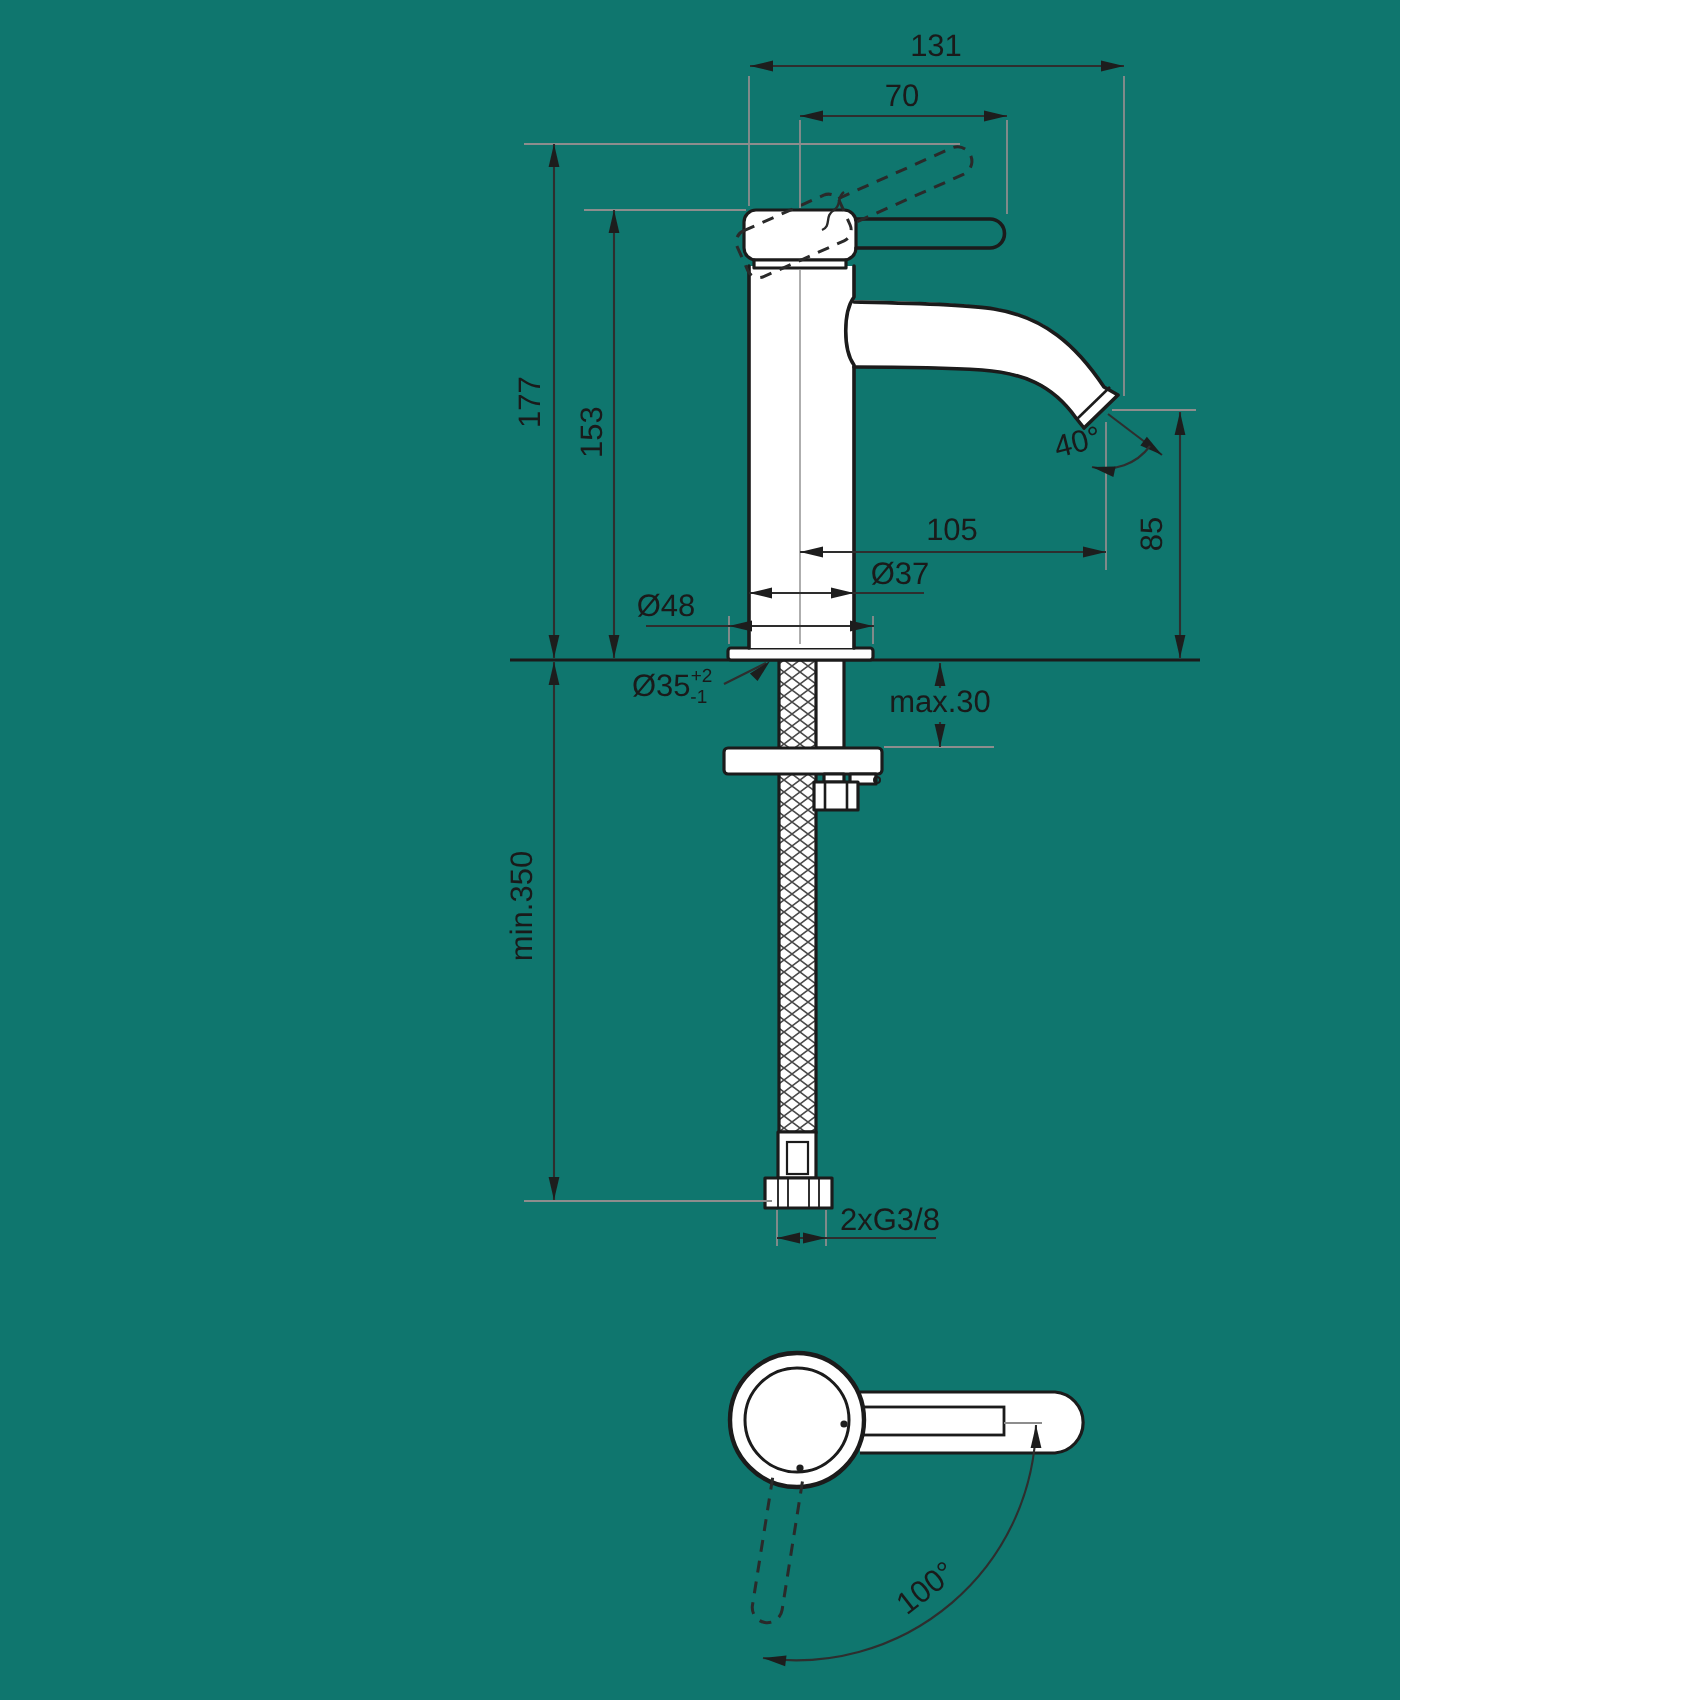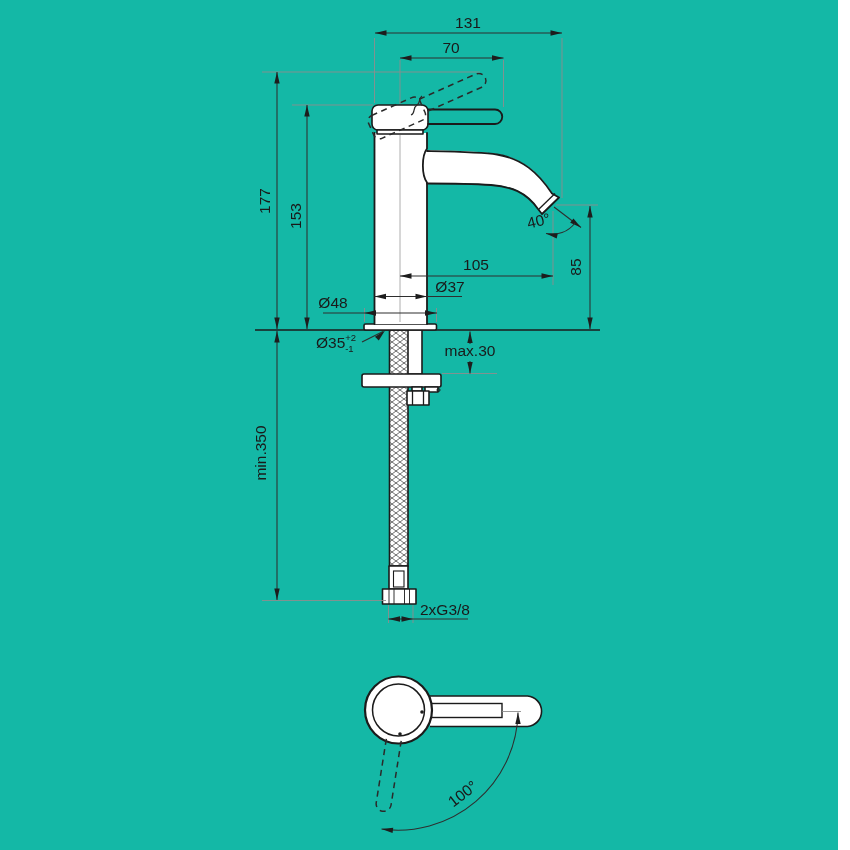--- a/index.html
+++ b/index.html
@@ -1,16 +1,16 @@
 <!DOCTYPE html>
 <html><head>
 <meta charset="utf-8">
 <style>
   html,body{margin:0;padding:0;background:#ffffff;}
-  .stage{position:relative;width:838px;height:850px;background:#14b8a6;overflow:hidden;}
+  .stage{position:relative;width:700px;height:850px;background:#0f766e;overflow:hidden;}
   svg{display:block;}
   
   .ol{stroke:#1b1b1b;stroke-width:1.8;fill:none;stroke-linejoin:round;stroke-linecap:round;}
   .ol-thin{stroke:#1b1b1b;stroke-width:1.3;fill:none;}
   .fw{fill:#ffffff;stroke:none;}
   .shape{fill:#ffffff;stroke:#1b1b1b;stroke-width:1.6;stroke-linejoin:round;}
   .deck{stroke:#1b1b1b;stroke-width:1.5;fill:none;}
   .ext{stroke:#8d8d8d;stroke-width:0.9;fill:none;}
   .cl{stroke:#9a9a9a;stroke-width:0.8;fill:none;}
   .dim{stroke:#2e2e2e;stroke-width:1.05;fill:none;}

